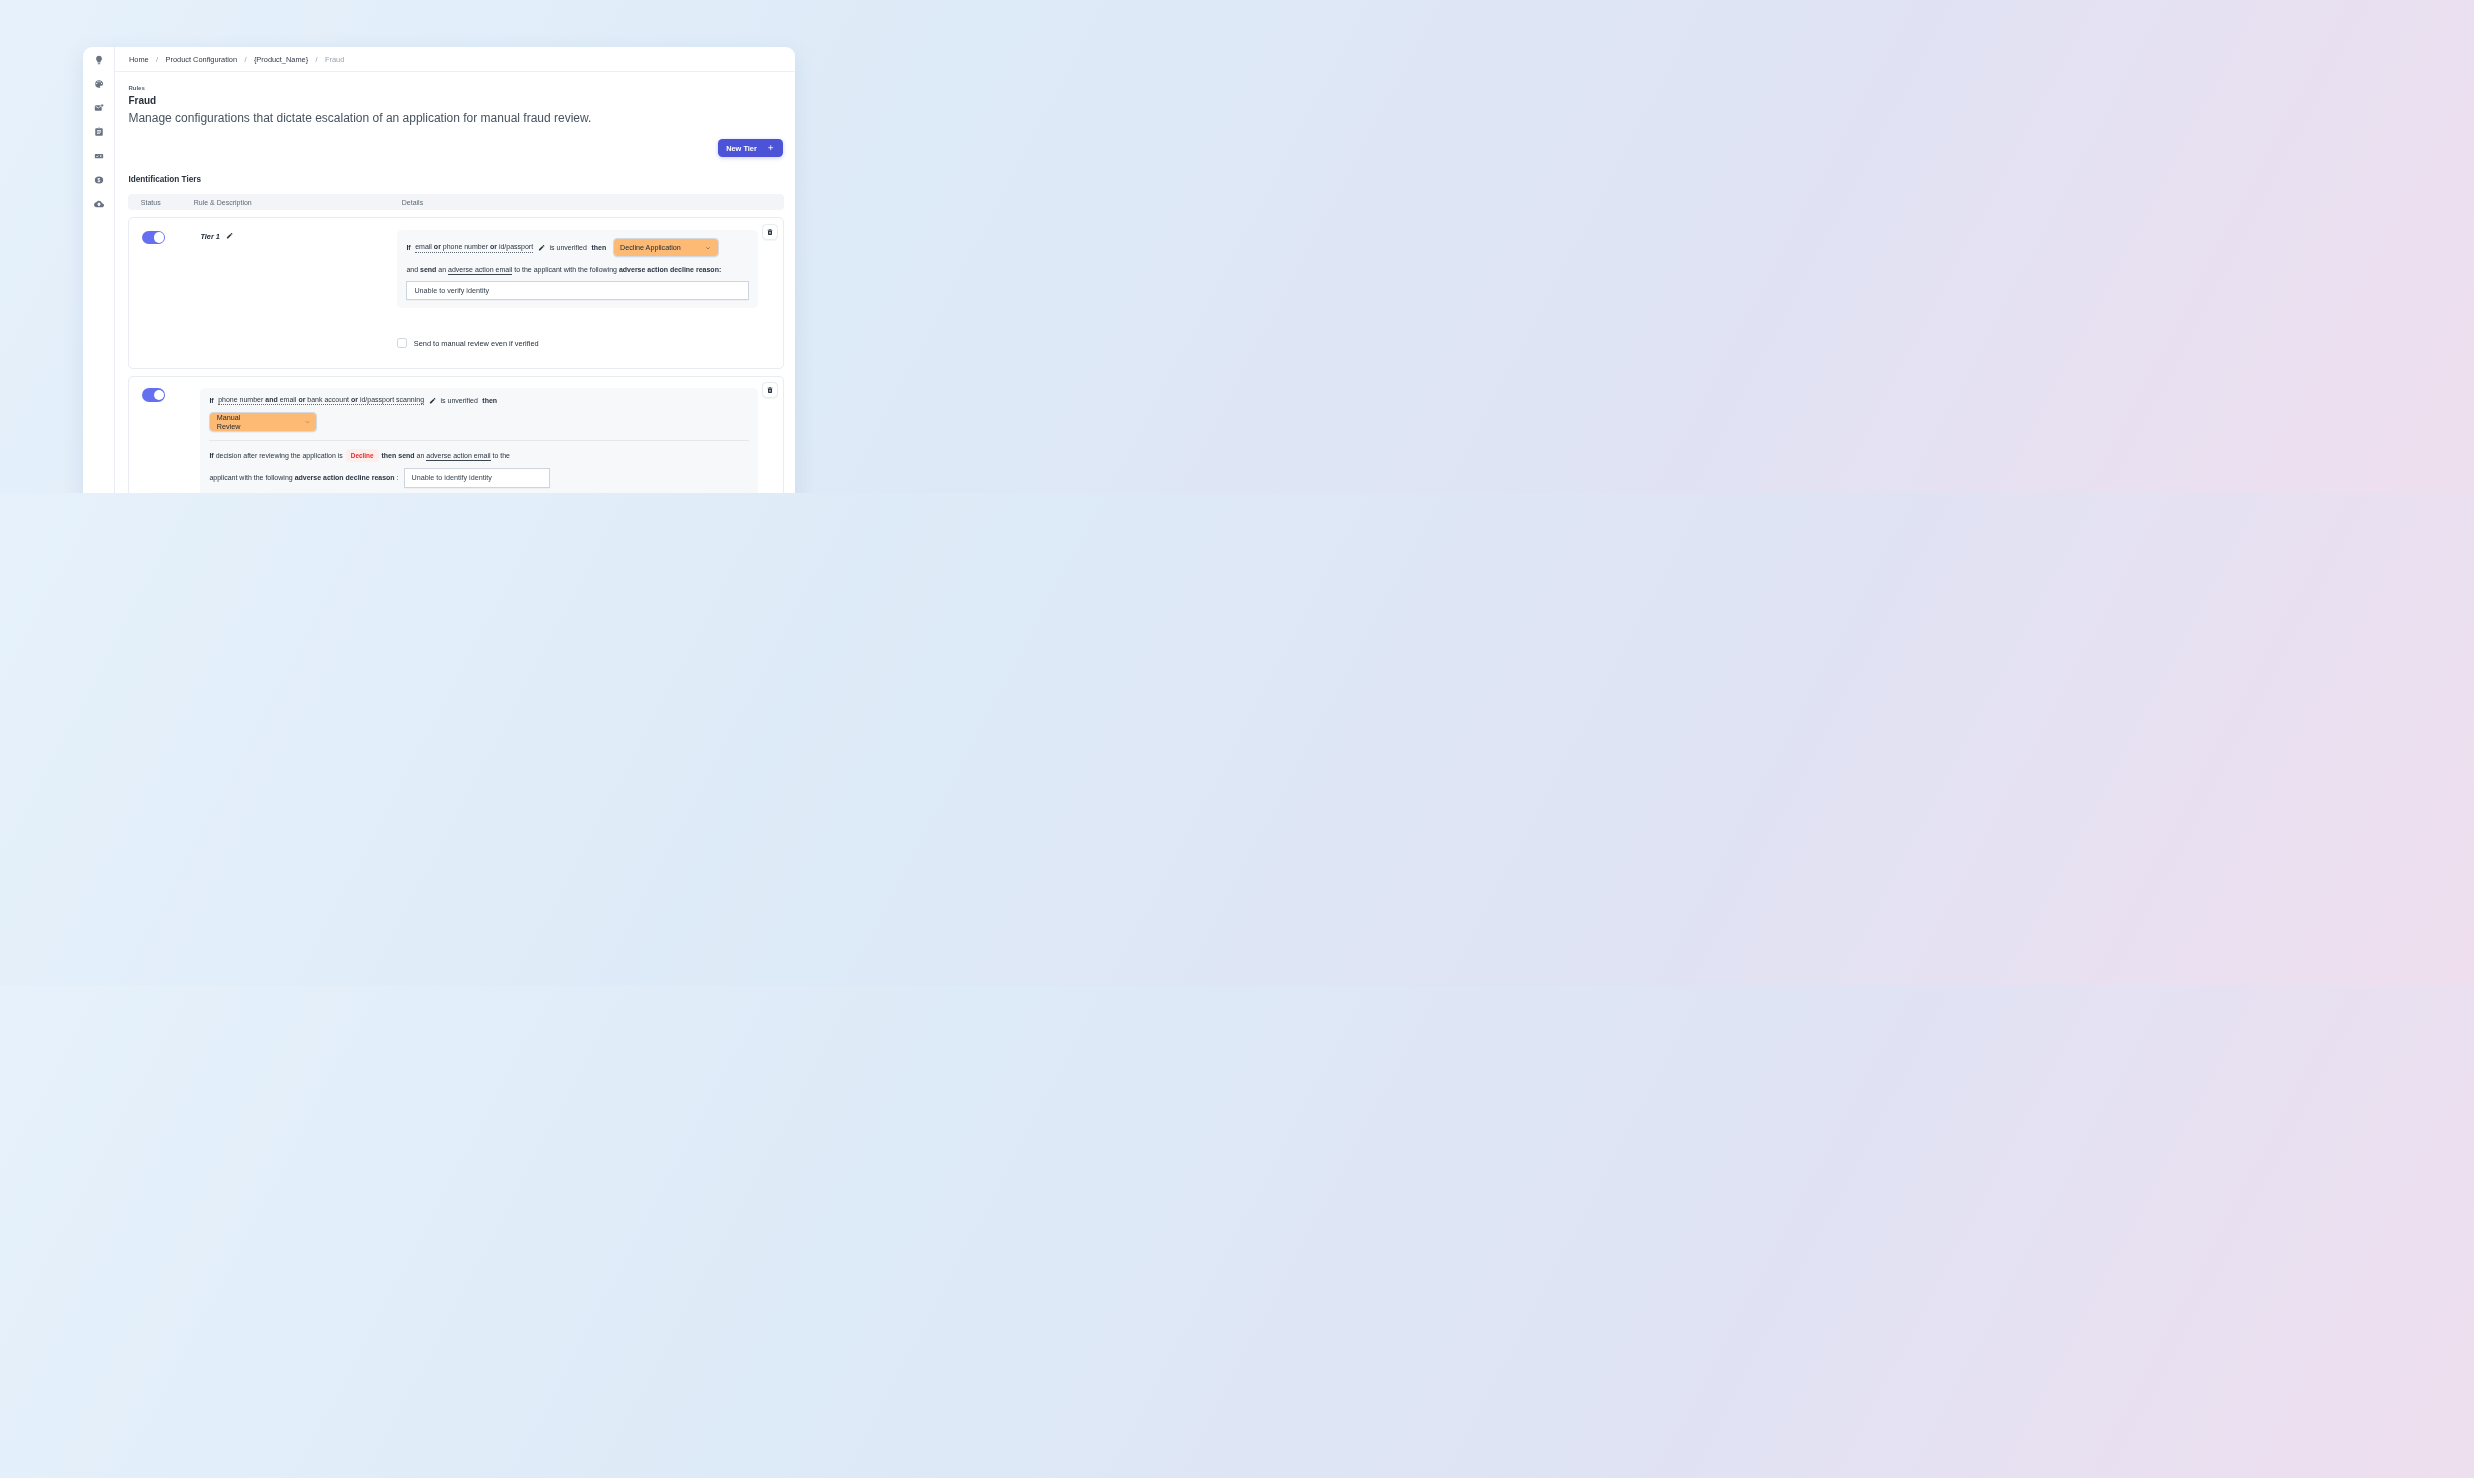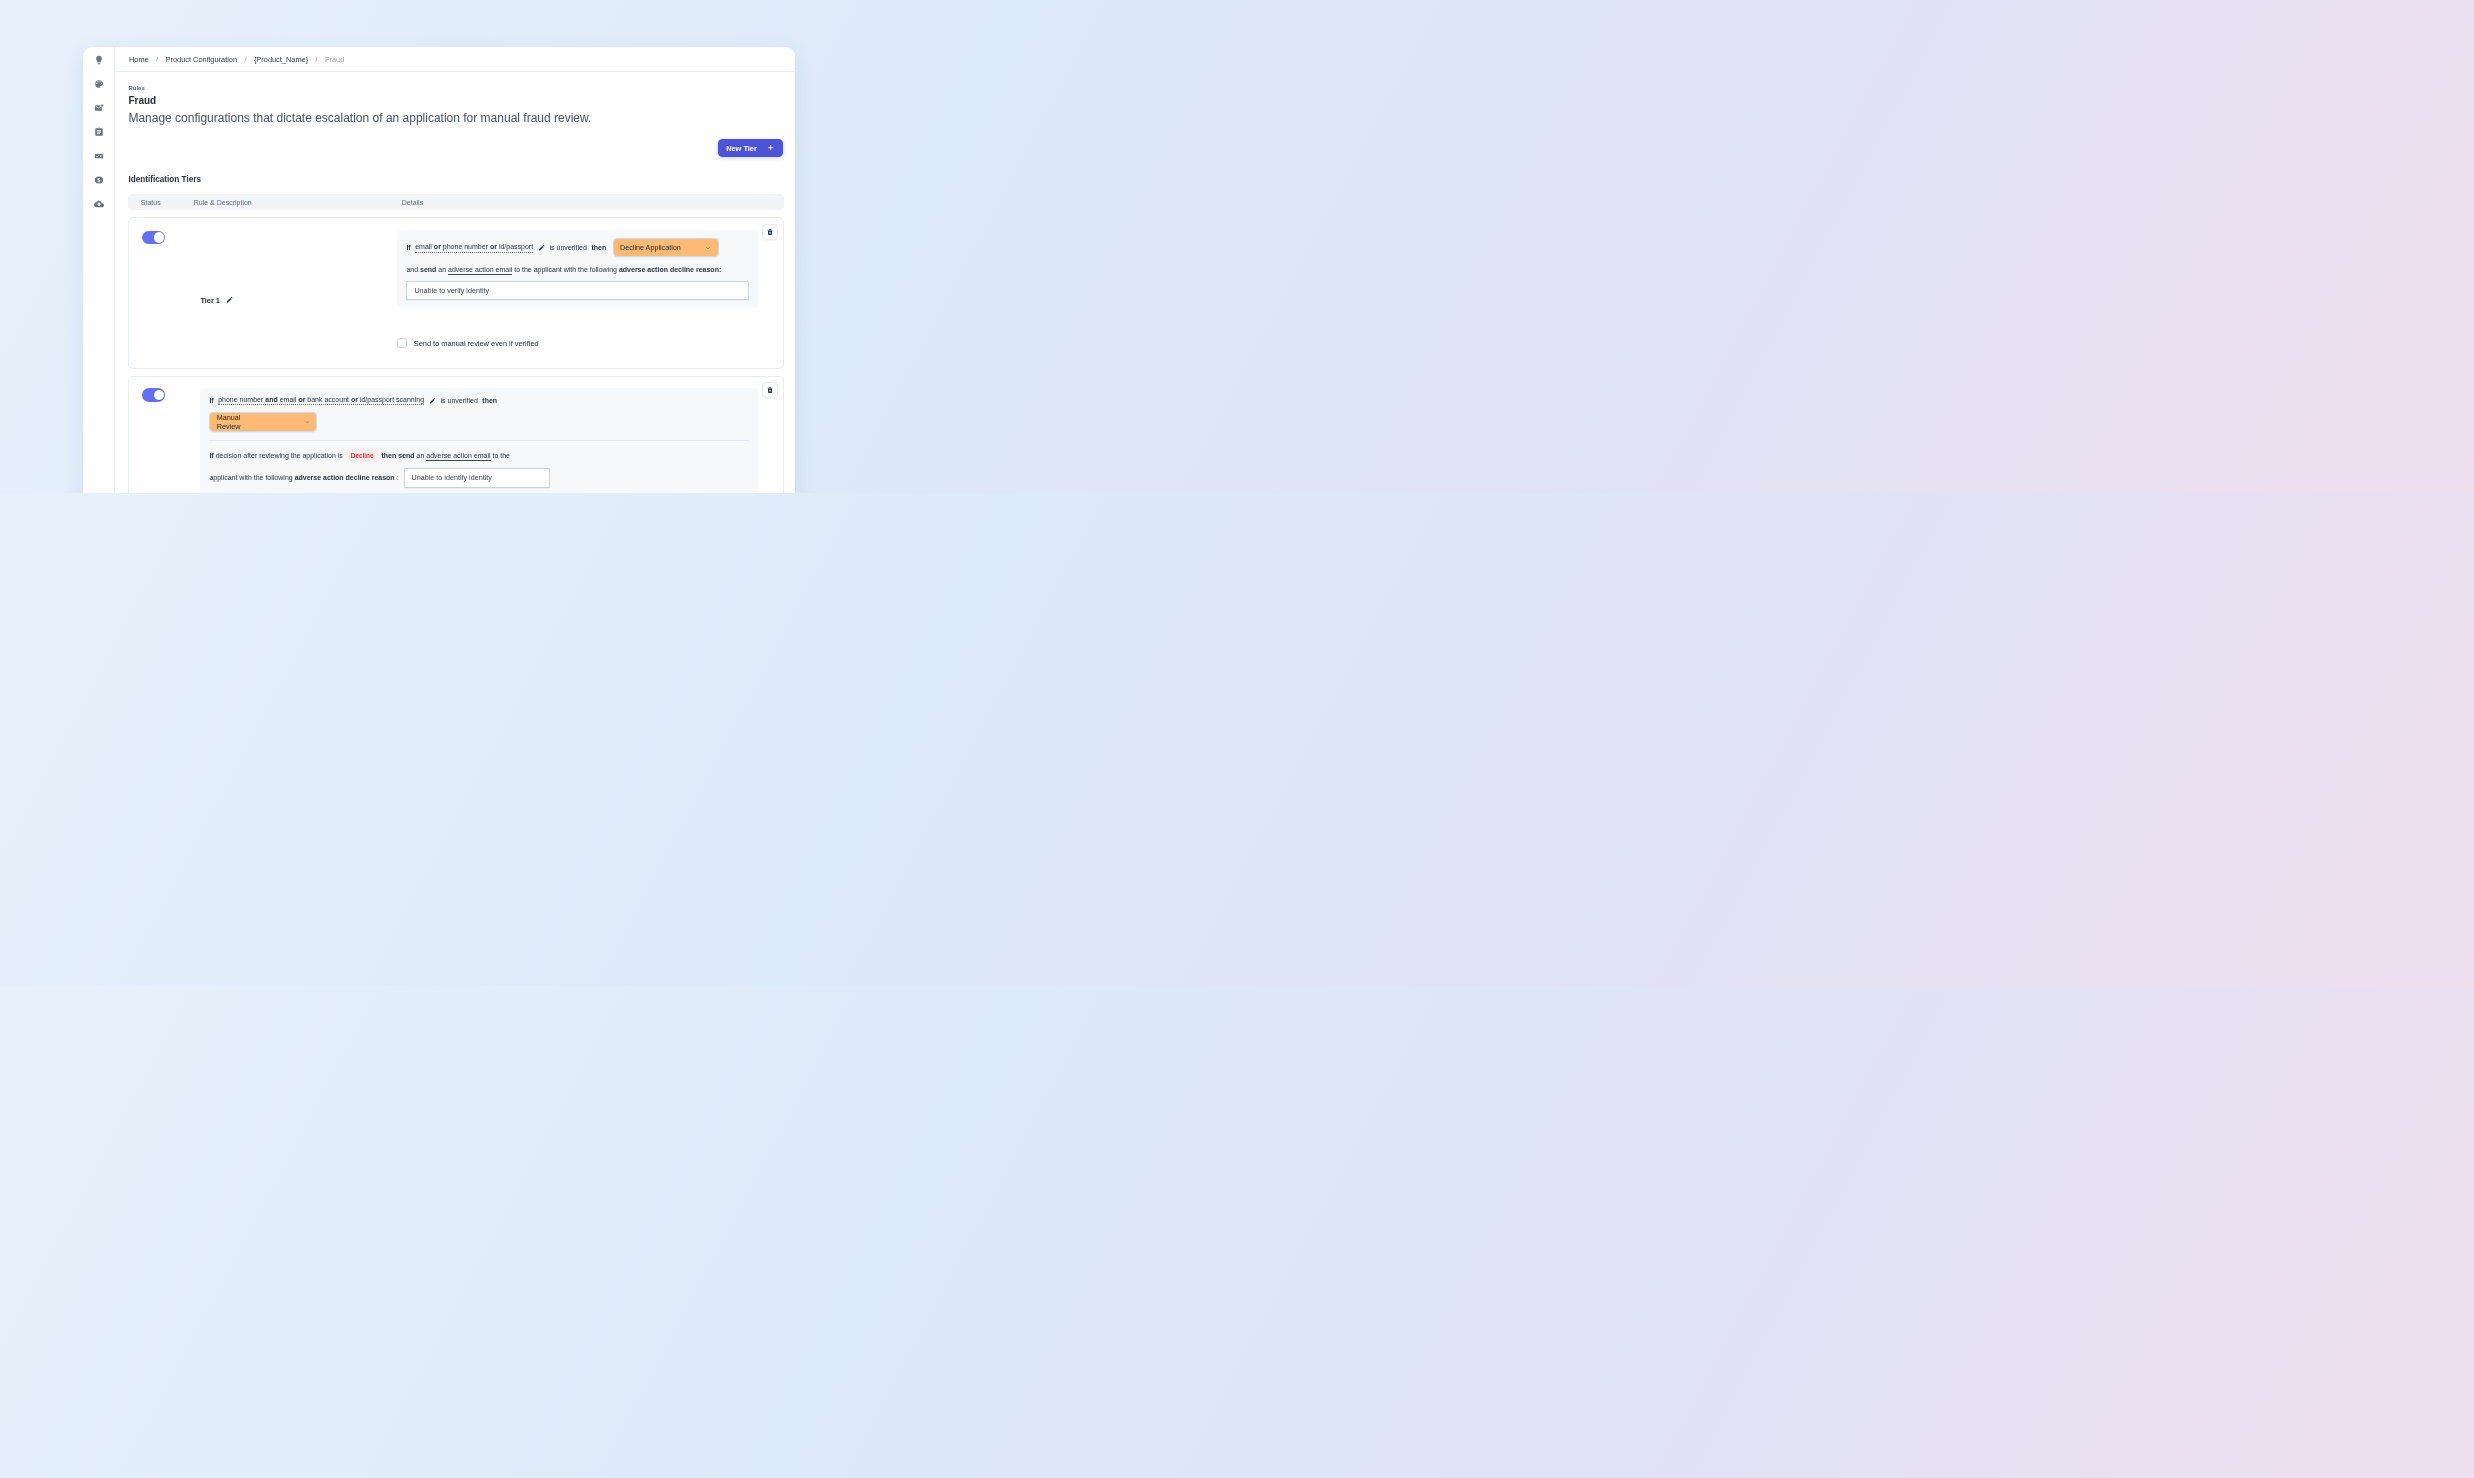--- a/index.html
+++ b/index.html
@@ -40,21 +40,21 @@
   .new-tier svg{width:7.4px;height:7.4px;display:block;}
   .section-title{margin-top:51px;font-size:8.2px;line-height:11px;font-weight:700;color:#27313d;}
   
   .thead{margin-top:9px;height:16px;background:#f2f4f7;border-radius:4px;display:flex;align-items:center;font-size:7px;color:#5e6a77;}
   .th1{margin-left:12.4px;width:53px;}
   .th2{width:208px;}
   
   .tier-row{position:relative;margin-top:7px;background:#fff;border:0.5px solid #e9ecf0;border-radius:5px;display:flex;padding:12px 0 0 13px;}
   .tier-row.second{padding-top:11px;}
   .col-status{width:58px;flex:none;}
-  .col-name{width:197px;flex:none;display:flex;align-items:center;gap:6px;padding-top:2px;font-size:7.4px;font-weight:700;color:#222c38;}
+  .col-name{width:197px;flex:none;display:flex;align-items:flex-start;gap:6px;padding-top:2px;font-size:7.4px;font-weight:700;color:#222c38;font-style:italic;}
   .col-details{flex:1;margin-right:25px;min-width:0;padding-bottom:20px;}
   .tier-row.second .col-details{padding-bottom:0;}
   .toggle{width:23px;height:13.4px;border-radius:7px;background:var(--toggle-on);position:relative;margin-top:0.5px;cursor:pointer;}
   .toggle .knob{position:absolute;top:1.5px;right:1.5px;width:10.4px;height:10.4px;border-radius:50%;background:#fff;}
   .icon-btn{display:inline-flex;cursor:pointer;color:#2b3440;}
   .icon-btn svg{width:7.4px;height:7.4px;display:block;fill:currentColor;}
   .trash-btn{
     position:absolute;top:5.4px;right:5px;width:16px;height:16px;border:0.5px solid #e8ecf0;border-radius:4.5px;background:#fff;
     display:flex;align-items:center;justify-content:center;cursor:pointer;box-shadow:0 0.5px 1px rgba(20,30,45,.05);
   }

